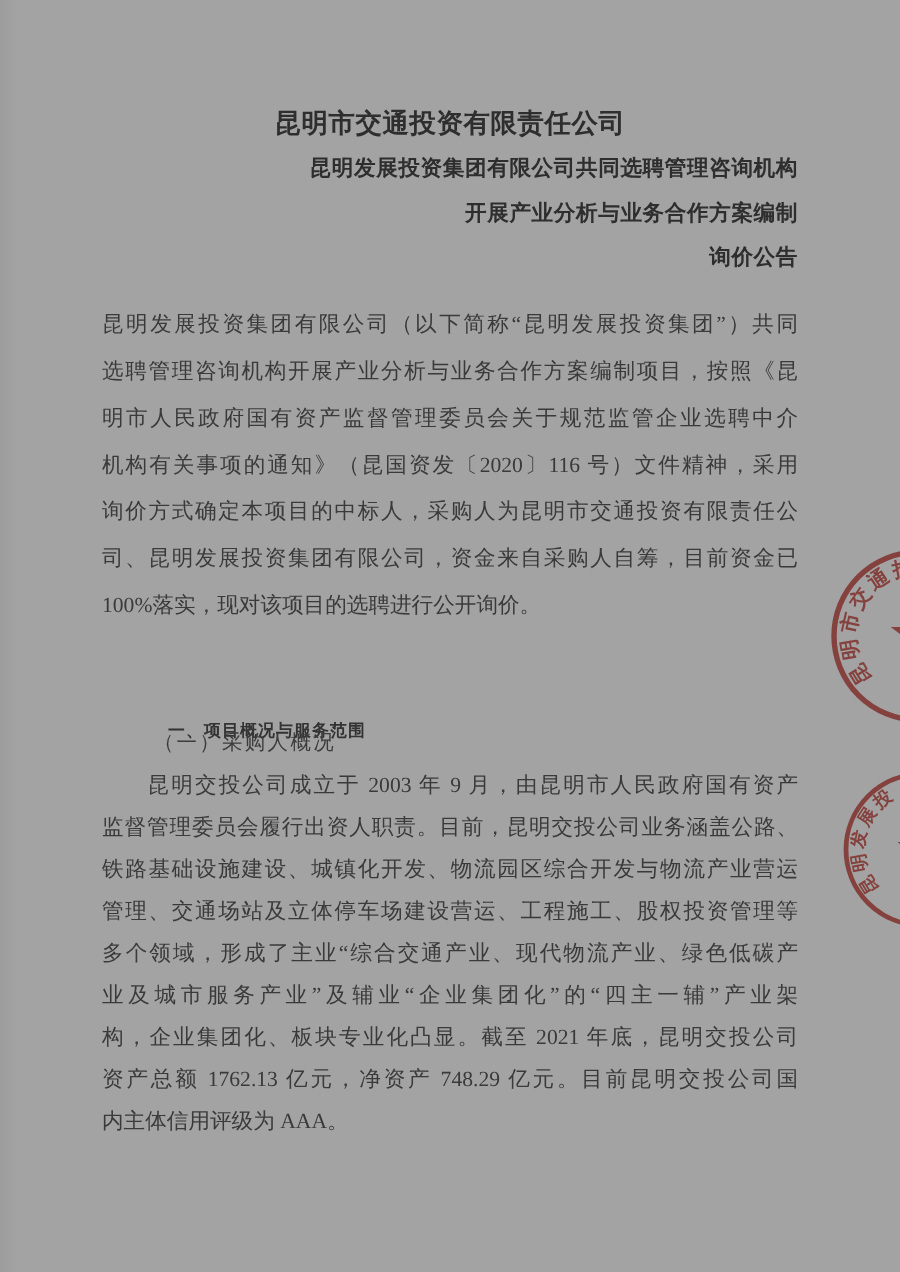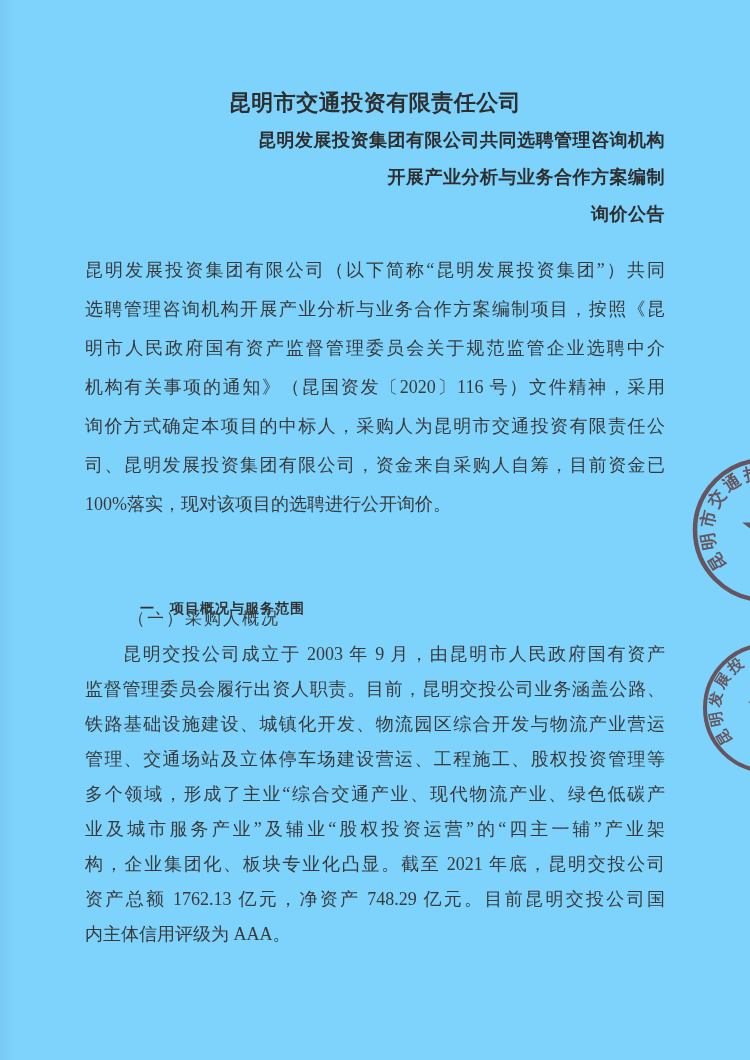--- a/index.html
+++ b/index.html
@@ -2,21 +2,21 @@
 <html><head>
 <meta charset="utf-8">
 <style>
   html,body{margin:0;padding:0;}
   body{
     width:750px;height:1060px;position:relative;overflow:hidden;
     background:#f6f6f5;
     font-family:"Liberation Serif", serif;
   }
   .page{
-    position:absolute;inset:0;background:#7dd3fc;overflow:hidden;
+    position:absolute;inset:0;background:#a3a3a3;overflow:hidden;
   }
   .page::before{ 
     content:"";position:absolute;left:0;top:0;bottom:0;width:14px;
     background:linear-gradient(to right, rgba(0,0,0,0.045), rgba(0,0,0,0));
     pointer-events:none;
   }
   .title-block{
     position:absolute;top:88px;left:85px;width:580px;
     text-align:center;
     font-family:"Liberation Sans", sans-serif;
@@ -80,21 +80,21 @@
 
   <div class="h1">一、项目概况与服务范围</div>
   <div class="h2">（一）采购人概况</div>
 
   <section class="para p2">
     <div class="line indent">昆明交投公司成立于 2003 年 9 月，由昆明市人民政府国有资产</div>
     <div class="line">监督管理委员会履行出资人职责。目前，昆明交投公司业务涵盖公路、</div>
     <div class="line">铁路基础设施建设、城镇化开发、物流园区综合开发与物流产业营运</div>
     <div class="line">管理、交通场站及立体停车场建设营运、工程施工、股权投资管理等</div>
     <div class="line">多个领域，形成了主业“综合交通产业、现代物流产业、绿色低碳产</div>
-    <div class="line">业及城市服务产业”及辅业“股权投资运营”的“四主一辅”产业架</div>
+    <div class="line">业及城市服务产业”及辅业“企业集团化”的“四主一辅”产业架</div>
     <div class="line">构，企业集团化、板块专业化凸显。截至 2021 年底，昆明交投公司</div>
     <div class="line">资产总额 1762.13 亿元，净资产 748.29 亿元。目前昆明交投公司国</div>
     <div class="line last">内主体信用评级为 AAA。</div>
   </section>
 
   <svg class="seal" style="left:690px;top:455px;" width="150" height="150" viewBox="0 0 150 150">
     <circle cx="75" cy="75" r="70" fill="none" stroke="#c5443b" stroke-width="4.5"></circle>
     <polygon points="75,51 80.6,67.3 97.8,67.6 84,77.9 89.1,94.4 75,84.5 60.9,94.4 66,77.9 52.2,67.6 69.4,67.3" fill="#c5443b"></polygon>
     <defs>
       <path id="sealArc1" d="M 38.2 111.8 A 52 52 0 1 1 111.8 111.8" fill="none"></path>

